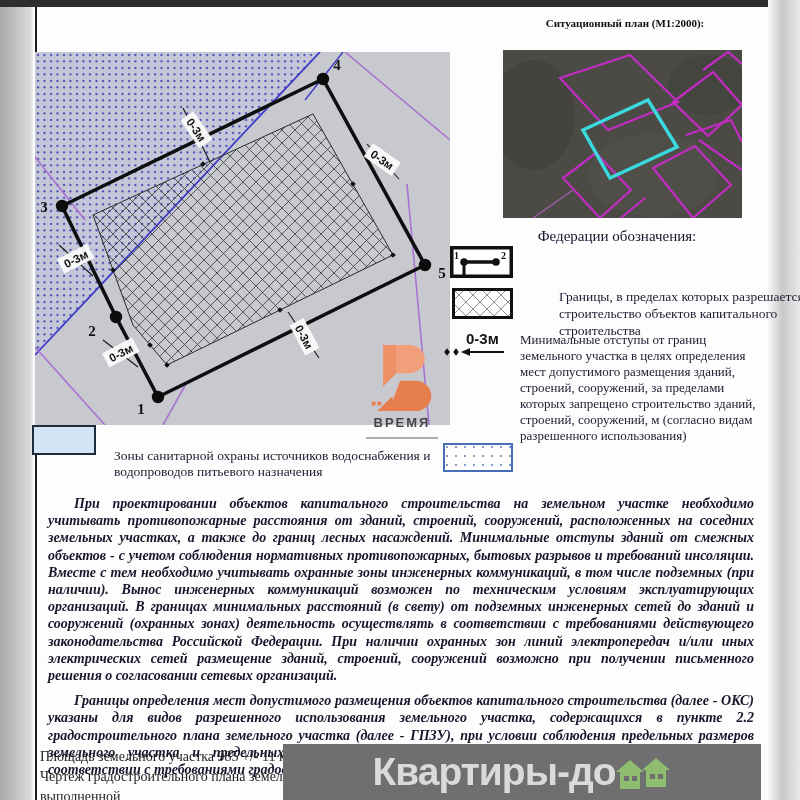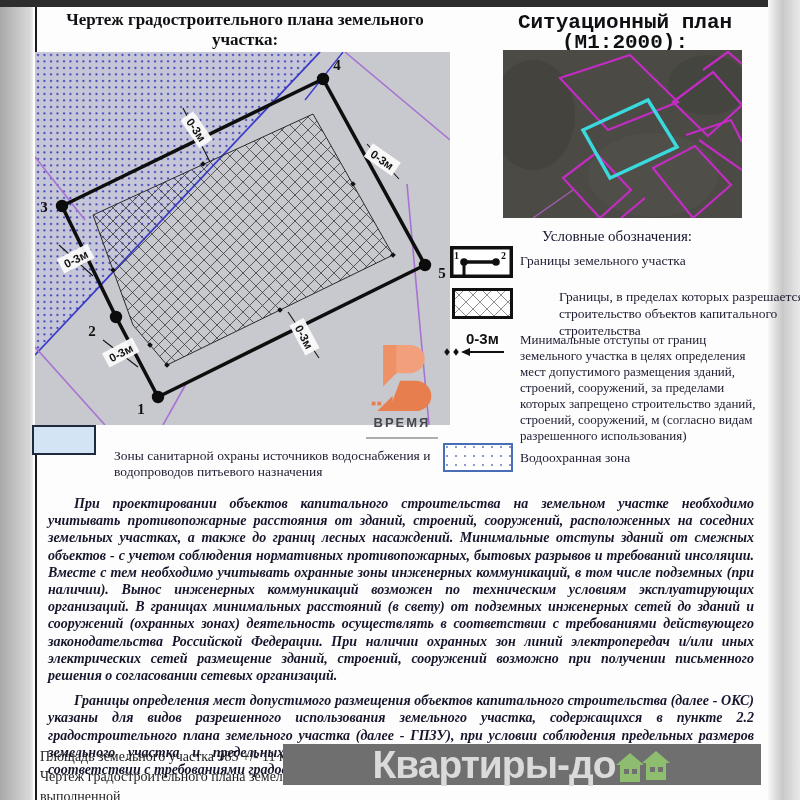--- a/index.html
+++ b/index.html
@@ -7,54 +7,53 @@
           background:linear-gradient(90deg,#a8a8a8 0px,#d9d9d9 30px,#efefef 33px);
           font-family:"Liberation Serif",serif;}
   .abs{position:absolute;}
   #page{left:33px;top:0;width:735px;height:800px;background:#fdfdfd;}
   #right-edge{left:768px;top:0;width:32px;height:800px;
       background:linear-gradient(90deg,#f7f7f7 0%,#c9c9c9 45%,#e9e9e9 100%);}
   #top-bar{left:0;top:0;width:768px;height:7px;background:#2d2d2d;}
   #page-border-left{left:35px;top:7px;width:2px;height:793px;background:#1b1b1b;}
   .title{color:#101014;font-weight:600;text-align:center;}
   #title-left{left:55px;top:10px;width:380px;font-size:17px;line-height:20px;}
-  #title-right{left:480px;top:13px;width:290px;font-size:21px;line-height:20px;font-family:Liberation Mono, monospace;}
+  #title-right{left:480px;top:13px;width:290px;font-size:11px;line-height:20px;}
   .legend-text{color:#1c1c30;font-size:13.5px;line-height:16.5px;}
   #legend-heading{left:492px;top:228px;width:250px;text-align:center;font-size:15px;color:#15152e;}
   #legend-l1{left:520px;top:253px;width:245px;}
   #legend-l2{left:520px;top:289px;width:252px;line-height:16.8px;margin-left:39px;}
   #legend-l3{left:520px;top:332px;width:250px;line-height:16px;font-size:13px;}
   #legend-l4{left:520px;top:450px;width:245px;}
   #legend-setback-text{left:466px;top:330px;width:50px;font-family:"Liberation Sans",sans-serif;
       font-weight:bold;font-size:15px;color:#111;}
   #sanitary-box{left:32px;top:425px;width:64px;height:30px;background:#d3e4f5;border:2.5px solid #1e2b3c;box-sizing:border-box;}
   #sanitary-label{left:114px;top:428px;width:332px;line-height:15.5px;margin-top:20px;}
   #body-text{left:40px;top:487px;width:722px;}
   #body-text p{margin:8px;text-indent:26px;font-style:italic;font-weight:bold;
       font-size:14px;line-height:17.2px;text-align:justify;color:#15152b;}
   #footer{left:40px;top:747px;width:700px;font-size:14px;line-height:20px;color:#1d1d1d;}
-  #watermark{left:283px;top:744px;width:478px;height:41px;background:#6f6f6f;
+  #watermark{left:283px;top:744px;width:478px;height:56px;background:#6f6f6f;
       display:flex;align-items:center;justify-content:center;
       font-family:"Liberation Sans",sans-serif;font-weight:bold;font-size:39px;color:#dadada;
       white-space:nowrap;letter-spacing:-1px;}
   #logo{left:352px;top:343px;width:100px;text-align:center;}
   #logo-name{position:absolute;left:0;top:72px;width:100px;font-family:"Liberation Sans",sans-serif;
       font-size:13px;font-weight:bold;letter-spacing:2px;color:#45454e;}
   #logo-tagline{position:absolute;left:14px;top:94px;width:72px;height:2px;background:#9a9a9a;opacity:.8;}
 </style>
 </head>
 <body>
 
 <div id="screen">
   <div class="abs" id="page"></div>
   <div class="abs" id="right-edge"></div>
   <div class="abs" id="top-bar"></div>
   <div class="abs" id="page-border-left"></div>
 
-  <div class="abs title" id="title-left">Чертеж градостроительного плана земельного участка:</div>
   <div class="abs title" id="title-right">Ситуационный план (М1:2000):</div>
 
   <svg class="abs" style="left:35px;top:52px;" width="415" height="373" viewBox="0 0 415 373">
     <defs>
       <pattern id="wd" width="6.5" height="6.5" patternUnits="userSpaceOnUse">
         <rect width="6.5" height="6.5" fill="#c5c7d8"></rect>
         <circle cx="3" cy="3" r="1.05" fill="#2d2db0"></circle>
       </pattern>
       <pattern id="xh" width="13" height="13" patternUnits="userSpaceOnUse">
         <path d="M0,0 L13,13 M13,0 L0,13" stroke="#3a3a3a" stroke-width="0.8" fill="none"></path>
@@ -150,32 +149,31 @@
       <path d="M183,85 L228,70 L239,92"></path>
       <path d="M196,90 L239,120"></path>
       <polygon points="60,128 93,103 128,140 97,168"></polygon>
       <polygon points="150,118 192,96 228,135 190,168"></polygon>
       <path d="M118,168 L142,148"></path>
     </g>
     <path d="M30,168 L70,140" stroke="#a05caa" stroke-width="1.5" fill="none"></path>
     <polygon points="80,80 145,50 174,97 107,128" fill="none" stroke="#3ad9de" stroke-width="3.5"></polygon>
   </svg>
 
-  <div class="abs legend-text" id="legend-heading">Условные обозначения:</div>
+  <div class="abs legend-text" id="legend-heading">Федерации обозначения:</div>
 
   <svg class="abs" style="left:450px;top:246px;" width="63" height="32" viewBox="0 0 63 32">
     <rect x="1.75" y="1.75" width="59.5" height="28.5" fill="#fff" stroke="#101010" stroke-width="3.5"></rect>
     <line x1="14" y1="16" x2="46" y2="16" stroke="#101010" stroke-width="3.5"></line>
     <line x1="14" y1="16" x2="14" y2="29" stroke="#101010" stroke-width="3"></line>
     <circle cx="14" cy="16" r="3.8" fill="#101010"></circle>
     <circle cx="46" cy="16" r="3.8" fill="#101010"></circle>
     <text x="4" y="13" font-size="10" font-weight="bold" fill="#101010">1</text>
     <text x="51" y="13" font-size="10" font-weight="bold" fill="#101010">2</text>
   </svg>
-  <div class="abs legend-text" id="legend-l1">Границы земельного участка</div>
 
   <svg class="abs" style="left:452px;top:288px;" width="61" height="31" viewBox="0 0 61 31">
     <defs>
       <pattern id="lh" width="14" height="14" patternUnits="userSpaceOnUse">
         <path d="M0,0 L14,14 M14,0 L0,14" stroke="#8f8f8f" stroke-width="1" fill="none"></path>
       </pattern>
     </defs>
     <rect x="1.5" y="1.5" width="58" height="28" fill="#fff" stroke="#101010" stroke-width="3"></rect>
     <rect x="3" y="3" width="55" height="25" fill="url(#lh)"></rect>
   </svg>
@@ -192,21 +190,20 @@
 
   <svg class="abs" style="left:443px;top:443px;" width="70" height="29" viewBox="0 0 70 29">
     <defs>
       <pattern id="ld" width="9" height="9" patternUnits="userSpaceOnUse">
         <circle cx="4" cy="4" r="0.9" fill="#4a6db8"></circle>
       </pattern>
     </defs>
     <rect x="1" y="1" width="68" height="27" fill="#fff" stroke="#4a6db8" stroke-width="2"></rect>
     <rect x="2" y="2" width="66" height="25" fill="url(#ld)"></rect>
   </svg>
-  <div class="abs legend-text" id="legend-l4">Водоохранная зона</div>
 
   <div class="abs" id="sanitary-box"></div>
   <div class="abs legend-text" id="sanitary-label">Зоны санитарной охраны источников водоснабжения и водопроводов питьевого назначения</div>
 
   <div class="abs" id="logo">
     <svg style="position:absolute;left:14px;top:0;" width="72" height="70" viewBox="0 0 72 74">
       <path d="M16,2 H44 A16,15 0 0 1 44,32 H30 Z" fill="#f2a07b"></path>
       <path d="M16,2 V46 L30,32 V2 Z" fill="#ef9166"></path>
       <path d="M34,40 H50 A17,16 0 0 1 50,72 H22 Z" fill="#e77e4e"></path>
       <path d="M10,72 L26,56 L26,72 Z" fill="#e77e4e"></path>

